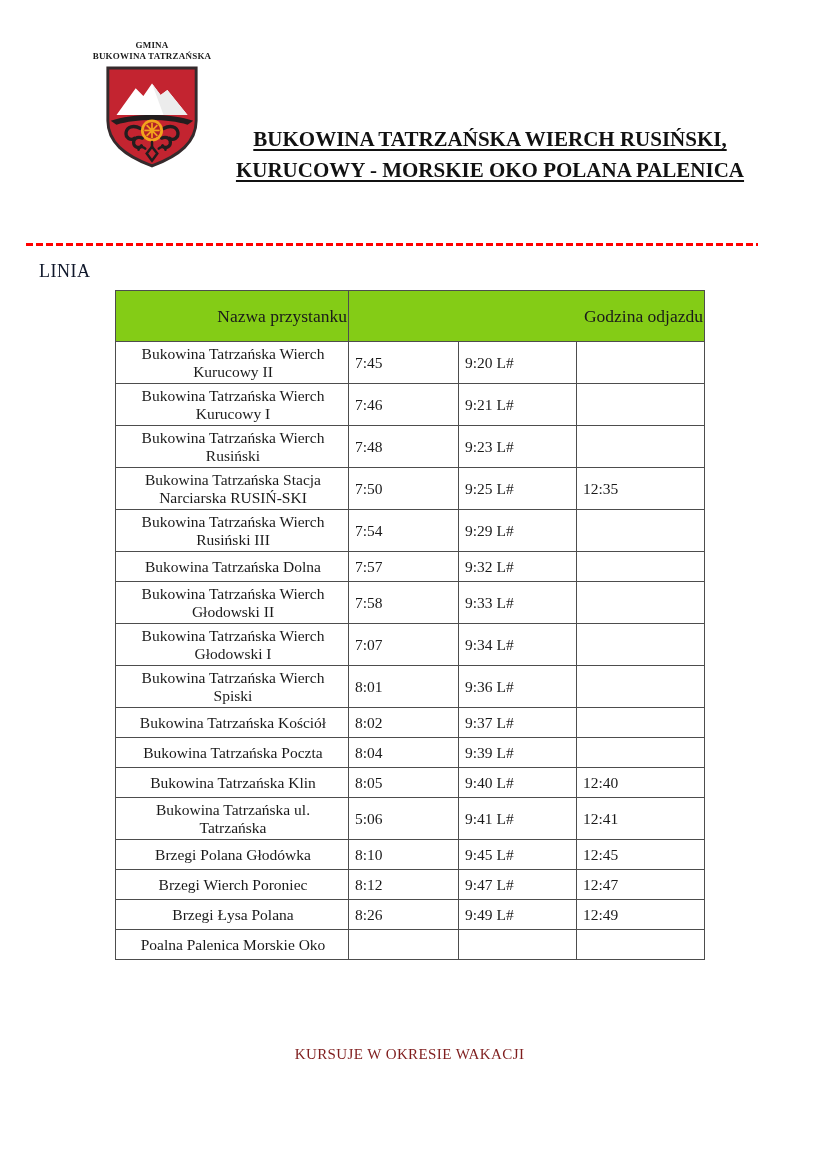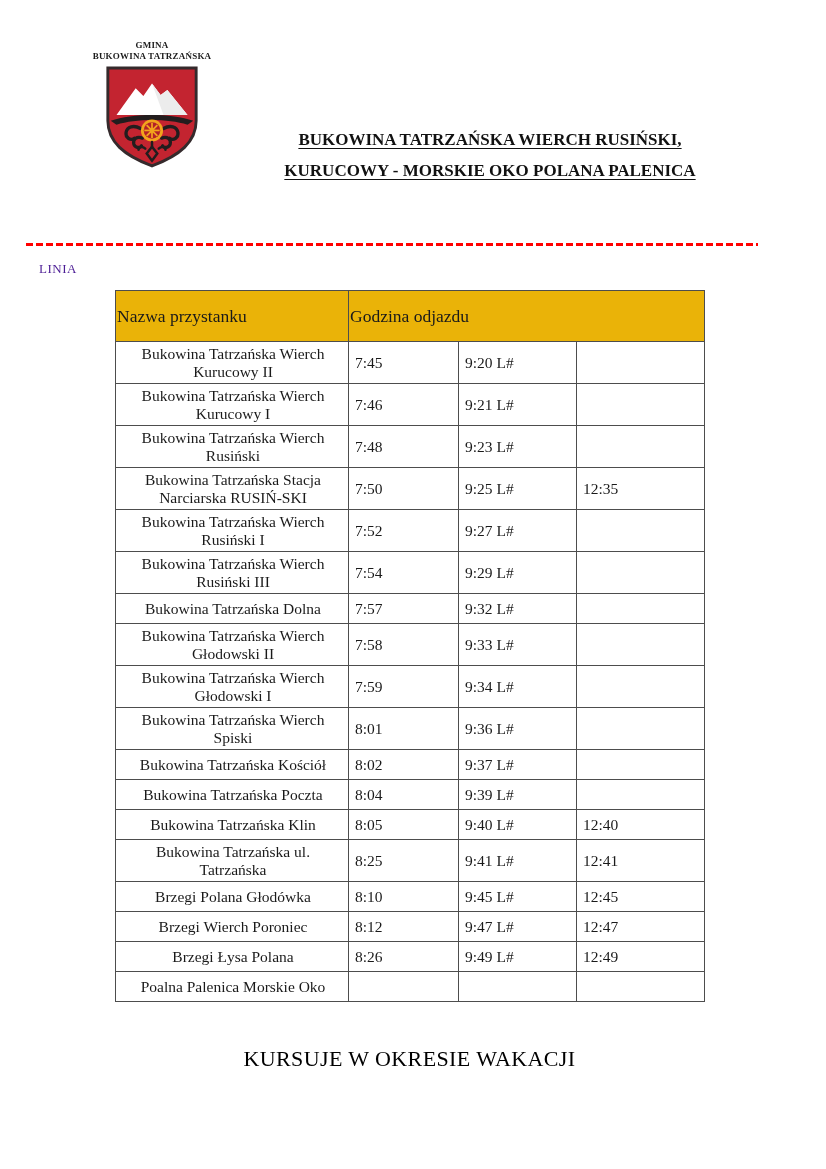--- a/index.html
+++ b/index.html
@@ -13,60 +13,60 @@
   }
 
   
   .brand{position:absolute;left:55px;top:40px;width:122px;text-align:center;margin-left:36px;}
   .brand-line{font-size:9px;font-weight:bold;letter-spacing:.2px;line-height:11px;color:#1c1c1c;white-space:nowrap;}
   .crest{display:block;margin:3px auto 0 auto;}
 
   
   .title{
     position:absolute;left:198px;top:124px;width:584px;
-    text-align:center;font-weight:bold;font-size:17px;line-height:31px;
+    text-align:center;font-weight:bold;font-size:21px;line-height:31px;
     color:#111111;
   }
   .title span{text-decoration:underline;text-underline-offset:3px;}
 
   
   .separator{
     position:absolute;left:26px;top:243px;width:732px;height:3px;
     background:repeating-linear-gradient(90deg,#ff0000 0 7px,transparent 7px 10px);
   }
   .linia{
     position:absolute;left:39px;top:261px;
-    color:#4c1d95;font-size:13px;letter-spacing:.5px;
+    color:#0f172a;font-size:18px;letter-spacing:.5px;
   }
 
   
   table.timetable{
     position:absolute;left:115px;top:290px;width:589px;
     border-collapse:collapse;table-layout:fixed;
   }
   .timetable td,.timetable th{
     border:1px solid #4d4d4d;
     font-weight:normal;
     vertical-align:middle;
   }
   .timetable thead th{
-    background:#eab308;
+    background:#84cc16;
     font-size:17.5px;
     height:48px;
-    text-align:left;
+    text-align:right;
   }
   .timetable tbody tr{height:30px;}
   .timetable td{font-size:15.5px;line-height:17.5px;padding:3px 6px;}
   .timetable td.stop{text-align:center;padding-left:8px;}
   .timetable td.time{text-align:left;}
 
   
   .footer-note{
     position:absolute;left:115px;top:1046px;width:589px;
-    text-align:center;color:#000000;font-size:22px;letter-spacing:.4px;
+    text-align:center;color:#7f1d1d;font-size:15px;letter-spacing:.4px;
   }
 </style>
 </head>
 <body>
 
 <div class="page">
 
   <div class="brand">
     <div class="brand-line">GMINA</div>
     <div class="brand-line">BUKOWINA TATRZAŃSKA</div>
@@ -146,46 +146,40 @@
           <td class="time">9:23 L#</td>
           <td class="time"></td>
         </tr>
         <tr>
           <td class="stop">Bukowina Tatrzańska Stacja Narciarska RUSIŃ-SKI</td>
           <td class="time">7:50</td>
           <td class="time">9:25 L#</td>
           <td class="time">12:35</td>
         </tr>
         <tr>
-          <td class="stop">Bukowina Tatrzańska Wierch Rusiński I</td>
-          <td class="time">7:52</td>
-          <td class="time">9:27 L#</td>
-          <td class="time"></td>
-        </tr>
-        <tr>
           <td class="stop">Bukowina Tatrzańska Wierch Rusiński III</td>
           <td class="time">7:54</td>
           <td class="time">9:29 L#</td>
           <td class="time"></td>
         </tr>
         <tr>
           <td class="stop">Bukowina Tatrzańska Dolna</td>
           <td class="time">7:57</td>
           <td class="time">9:32 L#</td>
           <td class="time"></td>
         </tr>
         <tr>
           <td class="stop">Bukowina Tatrzańska Wierch Głodowski II</td>
           <td class="time">7:58</td>
           <td class="time">9:33 L#</td>
           <td class="time"></td>
         </tr>
         <tr>
           <td class="stop">Bukowina Tatrzańska Wierch Głodowski I</td>
-          <td class="time">7:59</td>
+          <td class="time">7:07</td>
           <td class="time">9:34 L#</td>
           <td class="time"></td>
         </tr>
         <tr>
           <td class="stop">Bukowina Tatrzańska Wierch Spiski</td>
           <td class="time">8:01</td>
           <td class="time">9:36 L#</td>
           <td class="time"></td>
         </tr>
         <tr>
@@ -201,21 +195,21 @@
           <td class="time"></td>
         </tr>
         <tr>
           <td class="stop">Bukowina Tatrzańska Klin</td>
           <td class="time">8:05</td>
           <td class="time">9:40 L#</td>
           <td class="time">12:40</td>
         </tr>
         <tr>
           <td class="stop">Bukowina Tatrzańska ul. Tatrzańska</td>
-          <td class="time">8:25</td>
+          <td class="time">5:06</td>
           <td class="time">9:41 L#</td>
           <td class="time">12:41</td>
         </tr>
         <tr>
           <td class="stop">Brzegi Polana Głodówka</td>
           <td class="time">8:10</td>
           <td class="time">9:45 L#</td>
           <td class="time">12:45</td>
         </tr>
         <tr>

